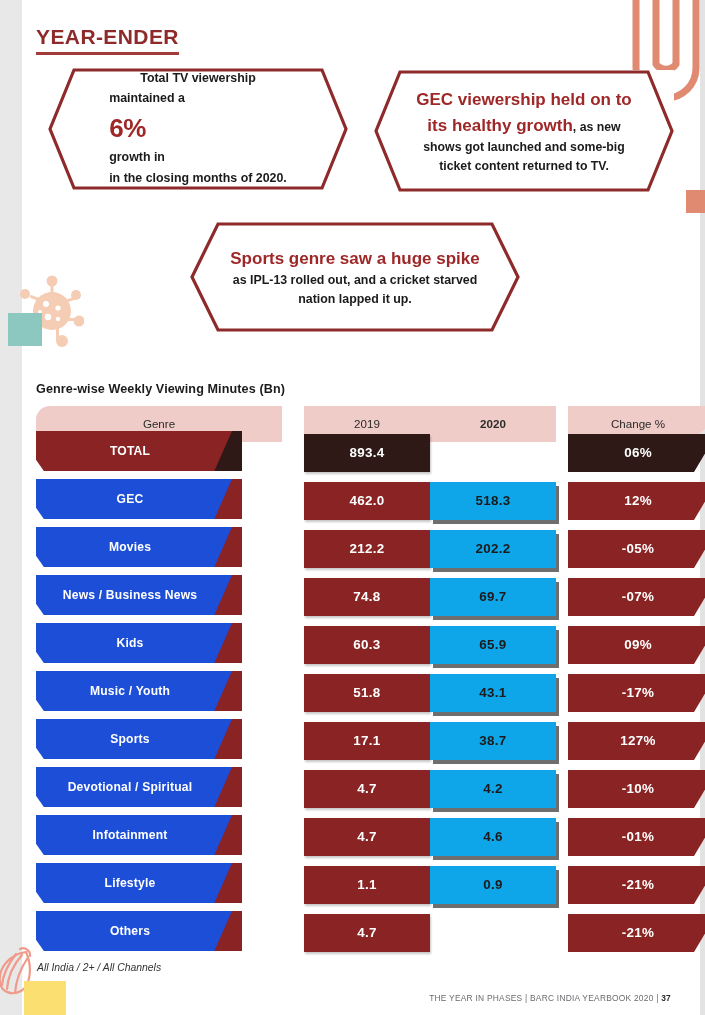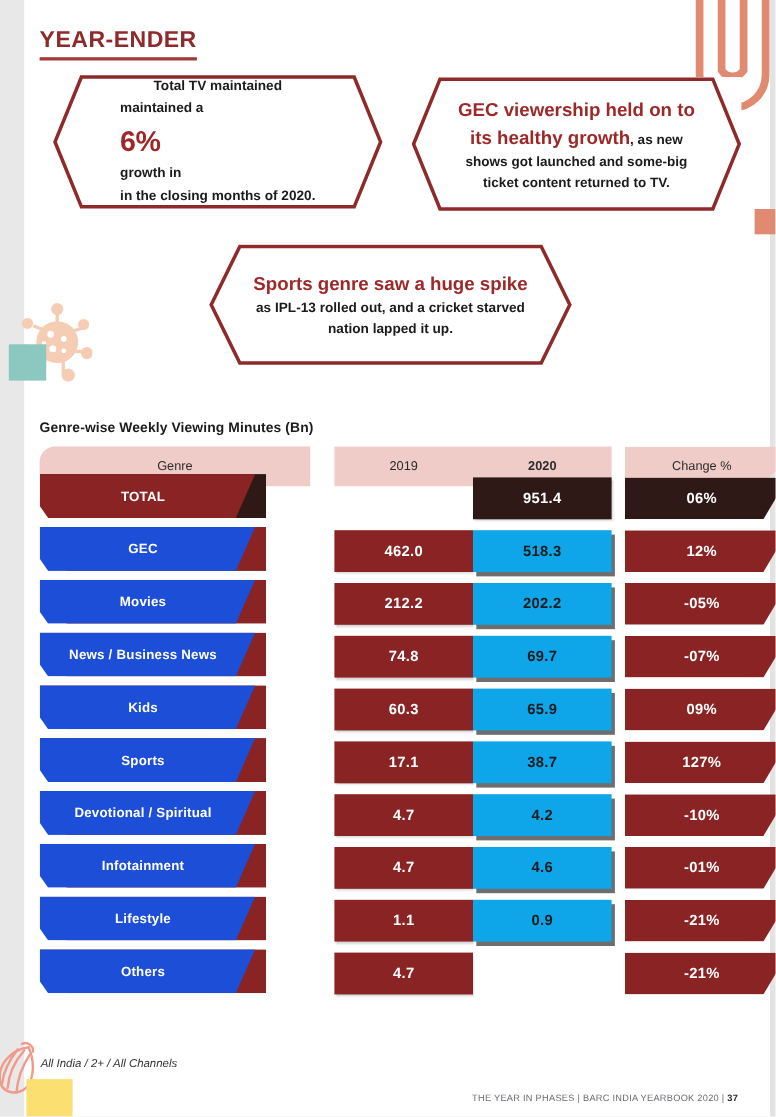--- a/index.html
+++ b/index.html
@@ -225,21 +225,21 @@
   </svg>
   <div class="deco" id="yellow-square"></div>
 
   <div id="page-title">YEAR-ENDER</div>
 
   <div class="hexbox" id="callout-1">
     <svg class="hexborder" viewBox="0 0 300 122" preserveAspectRatio="none">
       <polygon points="26,2 274,2 298,61 274,120 26,120 2,61" fill="#ffffff" stroke="#8e2a2a" stroke-width="3.2"></polygon>
     </svg>
     <div class="hextext">
-      <div>Total TV maintained</div>
+      <div>Total TV viewership</div>
       <div style="display:flex;align-items:baseline;justify-content:flex-start;gap:0;flex-direction:column;">
         <span>maintained a </span>
         <span class="big">6%</span>
         <span> growth in</span>
       </div>
       <div style="margin-top:2px;">in the closing months of 2020.</div>
     </div>
   </div>
 
   <div class="hexbox" id="callout-2">
@@ -280,22 +280,22 @@
     <div id="tbody">
         <div class="trow total">
           <div class="col-genre">
             <div class="genre-wrap">
               <div class="genre-base"></div>
               <div class="genre-ribbon">
                 <span class="genre-label">TOTAL</span>
               </div>
             </div>
           </div>
-          <div class="col-2020">
-            <div class="vcell v2020">951.4</div>
+          <div class="col-2019">
+            <div class="vcell v2019">893.4</div>
           </div>
           <div class="col-change">
             <div class="vcell vchange">06%</div>
           </div>
         </div>
         <div class="trow">
           <div class="col-genre">
             <div class="genre-wrap">
               <div class="genre-base"></div>
               <div class="genre-ribbon">
@@ -361,20 +361,39 @@
             </div>
           </div>
           <div class="col-2019">
             <div class="vcell v2019">60.3</div>
           </div>
           <div class="col-2020">
             <div class="vcell v2020">65.9</div>
           </div>
           <div class="col-change">
             <div class="vcell vchange">09%</div>
+          </div>
+        </div>
+        <div class="trow">
+          <div class="col-genre">
+            <div class="genre-wrap">
+              <div class="genre-base"></div>
+              <div class="genre-ribbon">
+                <span class="genre-label">Music / Youth</span>
+              </div>
+            </div>
+          </div>
+          <div class="col-2019">
+            <div class="vcell v2019">51.8</div>
+          </div>
+          <div class="col-2020">
+            <div class="vcell v2020">43.1</div>
+          </div>
+          <div class="col-change">
+            <div class="vcell vchange">-17%</div>
           </div>
         </div>
         <div class="trow">
           <div class="col-genre">
             <div class="genre-wrap">
               <div class="genre-base"></div>
               <div class="genre-ribbon">
                 <span class="genre-label">Sports</span>
               </div>
             </div>

